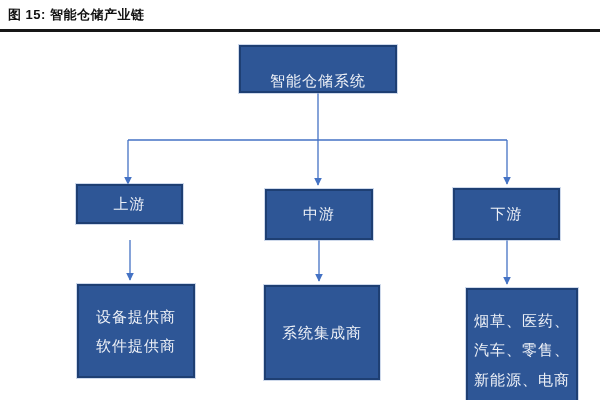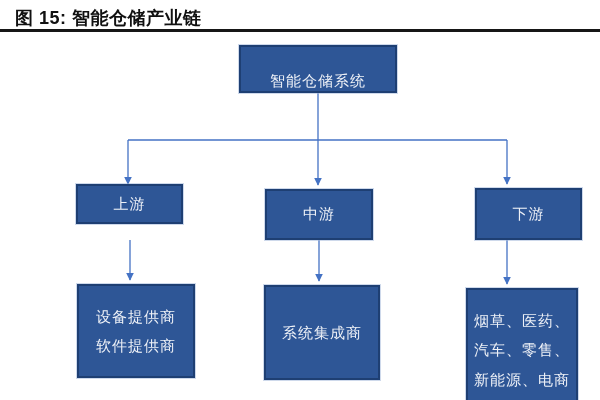--- a/index.html
+++ b/index.html
@@ -15,23 +15,23 @@
   html, body { width: 600px; height: 400px; overflow: hidden; }
   .page {
     position: relative;
     width: 600px;
     height: 400px;
     background: var(--page-bg);
     font-family: "Liberation Sans", sans-serif;
   }
   .figure-title {
     position: absolute;
-    left: 15px;
+    left: 8px;
     top: 6px;
-    font-size: 18px;
+    font-size: 13px;
     font-weight: 700;
     color: var(--title-text);
     letter-spacing: 0.5px;
     white-space: nowrap;
   }
   .title-rule {
     position: absolute;
     left: 0;
     top: 29px;
     width: 600px;
@@ -54,21 +54,21 @@
     align-items: center;
     justify-content: center;
     text-align: center;
     font-size: 15px;
     letter-spacing: 1px;
   }
   .node .node-label { white-space: pre-line; }
   .node-root   { left: 239px; top: 45px;  width: 158px; height: 48px; align-items: flex-end; }
   .node-up     { left: 76px;  top: 184px; width: 107px; height: 40px; }
   .node-mid    { left: 265px; top: 189px; width: 108px; height: 51px; }
-  .node-down   { left: 453px; top: 188px; width: 107px; height: 52px; margin-left: 22px; }
+  .node-down   { left: 453px; top: 188px; width: 107px; height: 52px; }
   .node-leaf { font-size: 15px; line-height: 1.95; }
   .node-up-detail   { left: 77px;  top: 284px; width: 118px; height: 94px; }
   .node-mid-detail  { left: 264px; top: 285px; width: 116px; height: 95px; }
   .node-down-detail { left: 466px; top: 288px; width: 112px; height: 124px; }
   .conn { stroke: var(--connector); stroke-width: 1.3; fill: none; }
   .arrowhead { fill: var(--connector); }
 </style>
 </head>
 <body>
 

